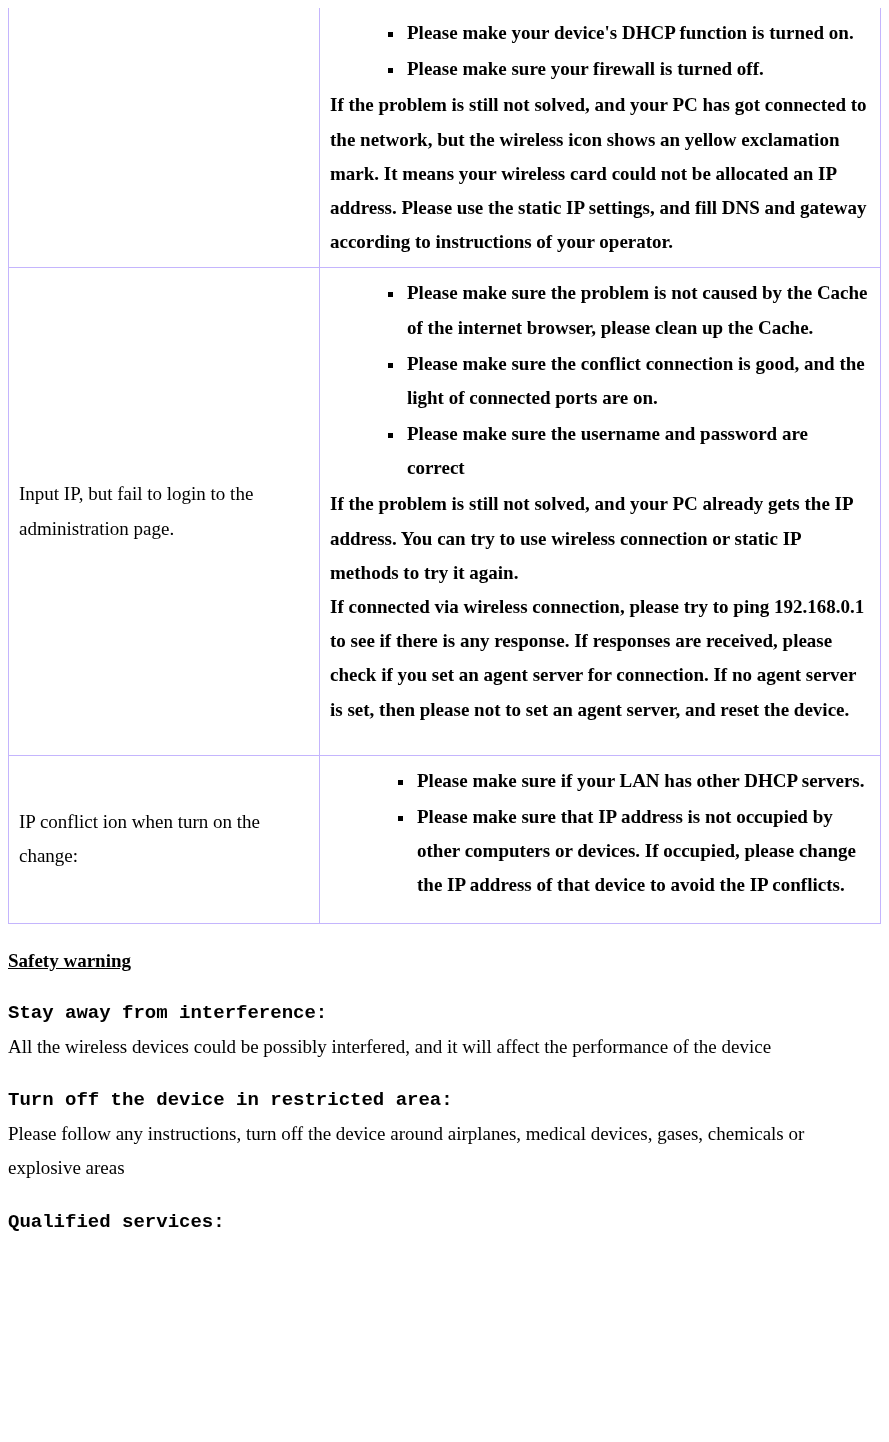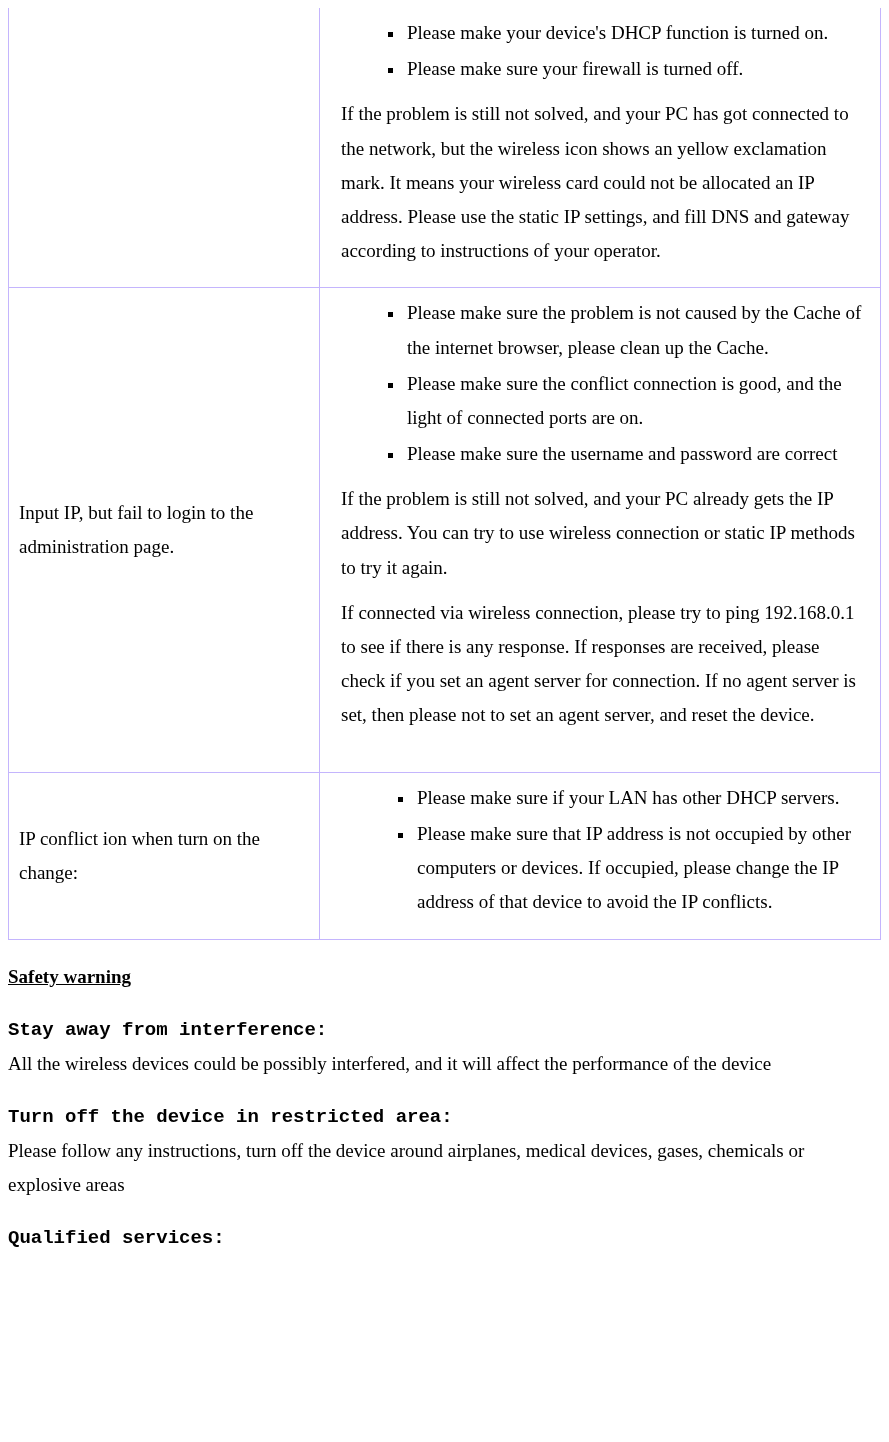--- a/index.html
+++ b/index.html
@@ -21,41 +21,42 @@
       padding: 8px 10px;
       vertical-align: middle;
     }
     td.left-col {
       width: 290px;
       vertical-align: middle;
       margin-left: 10px;
     }
     td.right-col {
       padding: 8px 10px 8px 10px;
+      font-weight: bold;
     }
     .row1-top td {
       border-top: none;
     }
     ul.square {
       list-style-type: square;
       margin: 0;
       padding-left: 75px;
     }
     ul.square.indent2 {
       padding-left: 85px;
     }
     ul.square li {
       padding-left: 2px;
       margin-bottom: 2px;
     }
     ul.square li::marker {
       font-size: 18px;
     }
     .para {
-      margin: 11px;
+      margin: 0;
     }
     .section-heading {
       font-weight: bold;
       text-decoration: underline;
       margin-top: 20px;
       margin-bottom: 10px;
       font-size: 19px;
     }
     .sub-heading {
       font-weight: bold;

